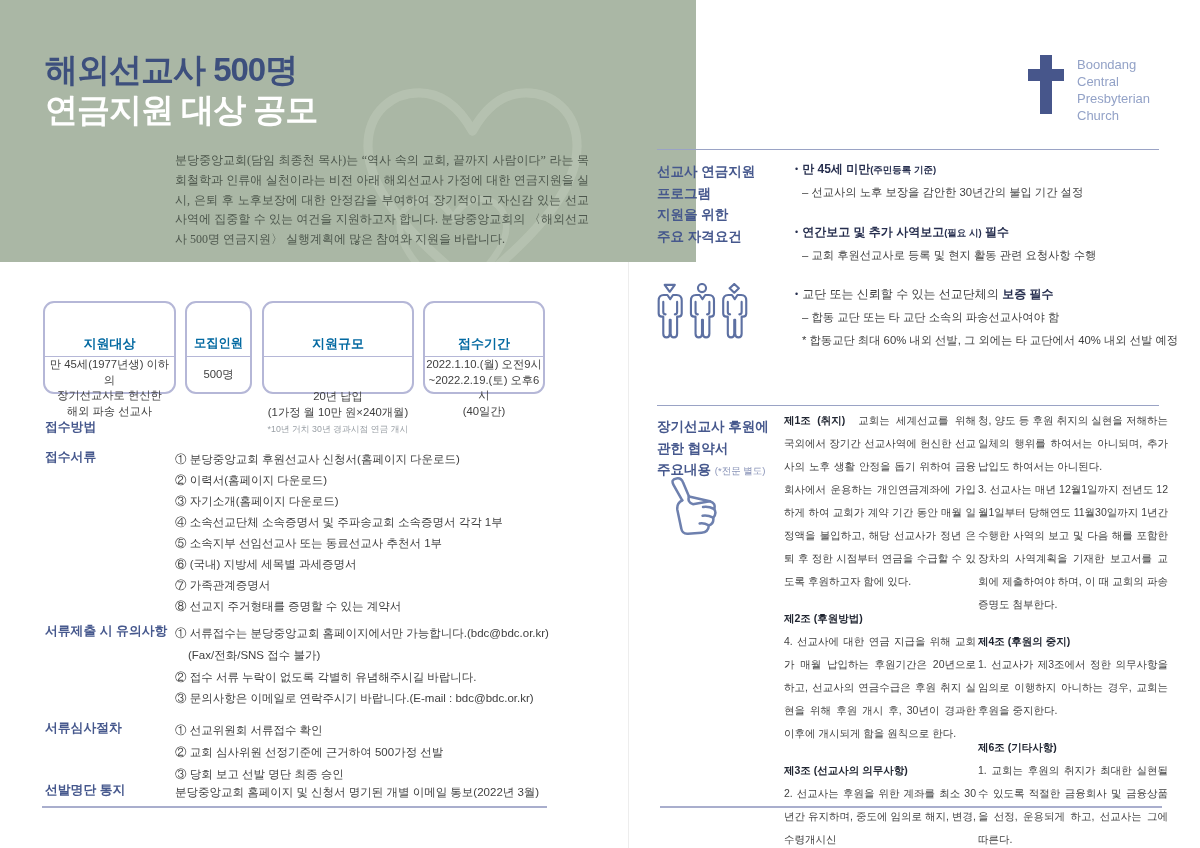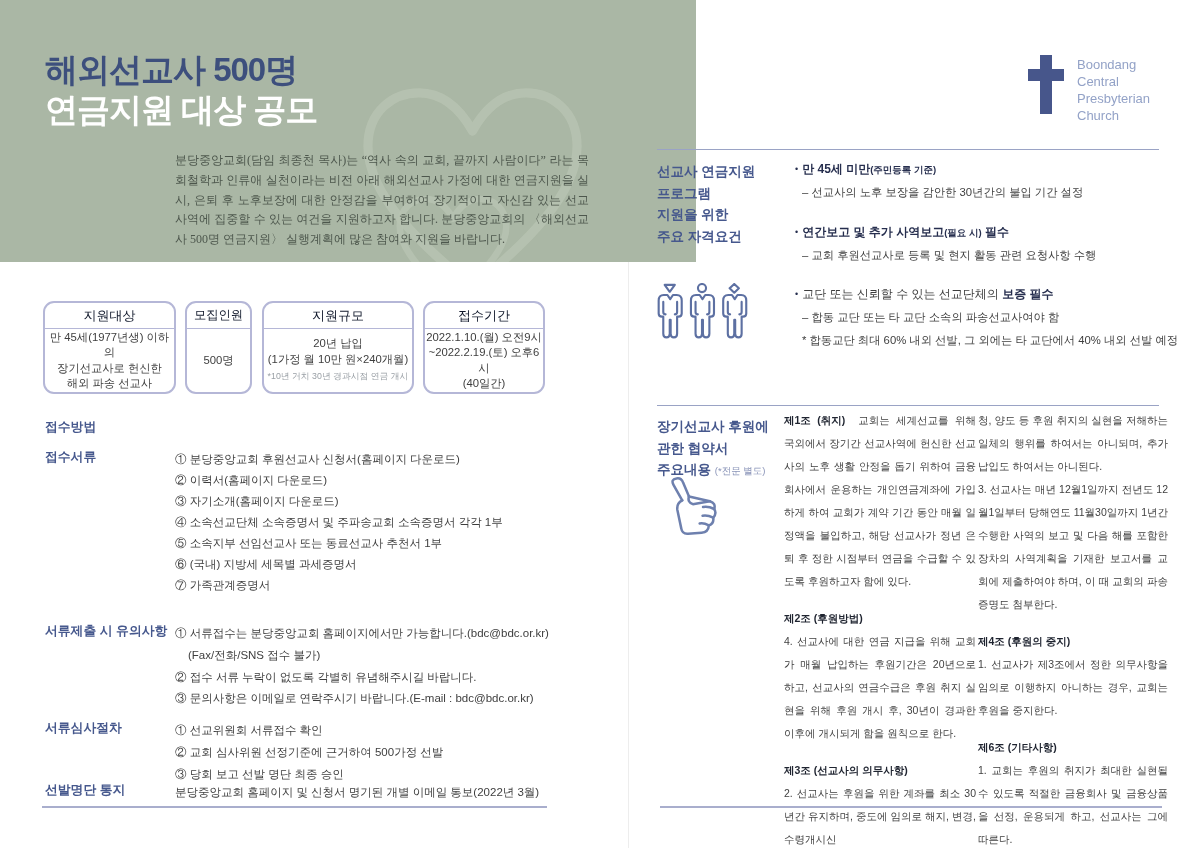--- a/index.html
+++ b/index.html
@@ -13,21 +13,21 @@
   #main-title{left:45px;top:50px;font-size:33px;font-weight:bold;line-height:40px;letter-spacing:-1px;}
   #main-title .t1{color:#3d4f7d;}
   #main-title .t2{color:#ffffff;}
   #intro{left:175px;top:151px;width:414px;font-size:12px;line-height:19.8px;
          text-align:justify;color:#4d574d;font-family:"Liberation Serif",serif;}
 
   
   .ibox{top:301px;height:93px;border:2px solid #b5b7d7;border-radius:11px;background:#fff;
         display:flex;flex-direction:column;box-sizing:border-box;}
   .ibox-title{flex:none;height:25px;display:flex;align-items:center;justify-content:center;
-        font-size:13px;font-weight:normal;color:#0f172a;border-bottom:1px solid #b5b7d7;}
+        font-size:13px;font-weight:bold;color:#0369a1;border-bottom:1px solid #b5b7d7;margin-top:28px;}
   .ibox-body{flex:1;display:flex;flex-direction:column;align-items:center;justify-content:center;
         font-size:11.3px;line-height:15.5px;color:#3e3e3e;text-align:center;}
   .ibox-note{font-size:8.8px;color:#9aa0a6;margin-top:2px;}
 
   
   .lsec{position:absolute;left:45px;width:562px;display:flex;}
   .lsec-label{flex:none;width:130px;font-size:12.8px;font-weight:bold;color:#46588d;white-space:nowrap;}
   .lsec-items{flex:1;font-size:11.5px;color:#3e3e3e;}
   .lsec-item{line-height:21px;}
   .lsec-item.lh22{line-height:21.8px;}
@@ -88,21 +88,21 @@
       <div>장기선교사로 헌신한</div>
       <div>해외 파송 선교사</div>
     </div>
   </div>
   <div class="abs ibox" style="left:185px;width:67px;">
     <div class="ibox-title" style="font-size:12.3px;">모집인원</div>
     <div class="ibox-body">
       <div>500명</div>
     </div>
   </div>
-  <div class="abs ibox" style="left:262px;width:152px;">
+  <div class="abs ibox" style="left:262px;width:152px;gap:32px;">
     <div class="ibox-title">지원규모</div>
     <div class="ibox-body">
       <div>20년 납입</div>
       <div>(1가정 월 10만 원×240개월)</div>
       <div class="ibox-note">*10년 거치 30년 경과시점 연금 개시</div>
     </div>
   </div>
   <div class="abs ibox" style="left:423px;width:122px;">
     <div class="ibox-title">접수기간</div>
     <div class="ibox-body">
@@ -119,20 +119,21 @@
   <div class="lsec" style="top:449px;">
     <div class="lsec-label">접수서류</div>
     <div class="lsec-items">
       <div class="lsec-item">① 분당중앙교회 후원선교사 신청서(홈페이지 다운로드)</div>
       <div class="lsec-item">② 이력서(홈페이지 다운로드)</div>
       <div class="lsec-item">③ 자기소개(홈페이지 다운로드)</div>
       <div class="lsec-item">④ 소속선교단체 소속증명서 및 주파송교회 소속증명서 각각 1부</div>
       <div class="lsec-item">⑤ 소속지부 선임선교사 또는 동료선교사 추천서 1부</div>
       <div class="lsec-item">⑥ (국내) 지방세 세목별 과세증명서</div>
       <div class="lsec-item">⑦ 가족관계증명서</div>
+      <div class="lsec-item">⑧ 선교지 주거형태를 증명할 수 있는 계약서</div>
     </div>
   </div>
 
   <div class="lsec" style="top:623px;">
     <div class="lsec-label">서류제출 시 유의사항</div>
     <div class="lsec-items">
       <div class="lsec-item lh22">① 서류접수는 분당중앙교회 홈페이지에서만 가능합니다.(bdc@bdc.or.kr)</div>
       <div class="lsec-item lh22 indent">(Fax/전화/SNS 접수 불가)</div>
       <div class="lsec-item lh22">② 접수 서류 누락이 없도록 각별히 유념해주시길 바랍니다.</div>
       <div class="lsec-item lh22">③ 문의사항은 이메일로 연락주시기 바랍니다.(E-mail : bdc@bdc.or.kr)</div>

